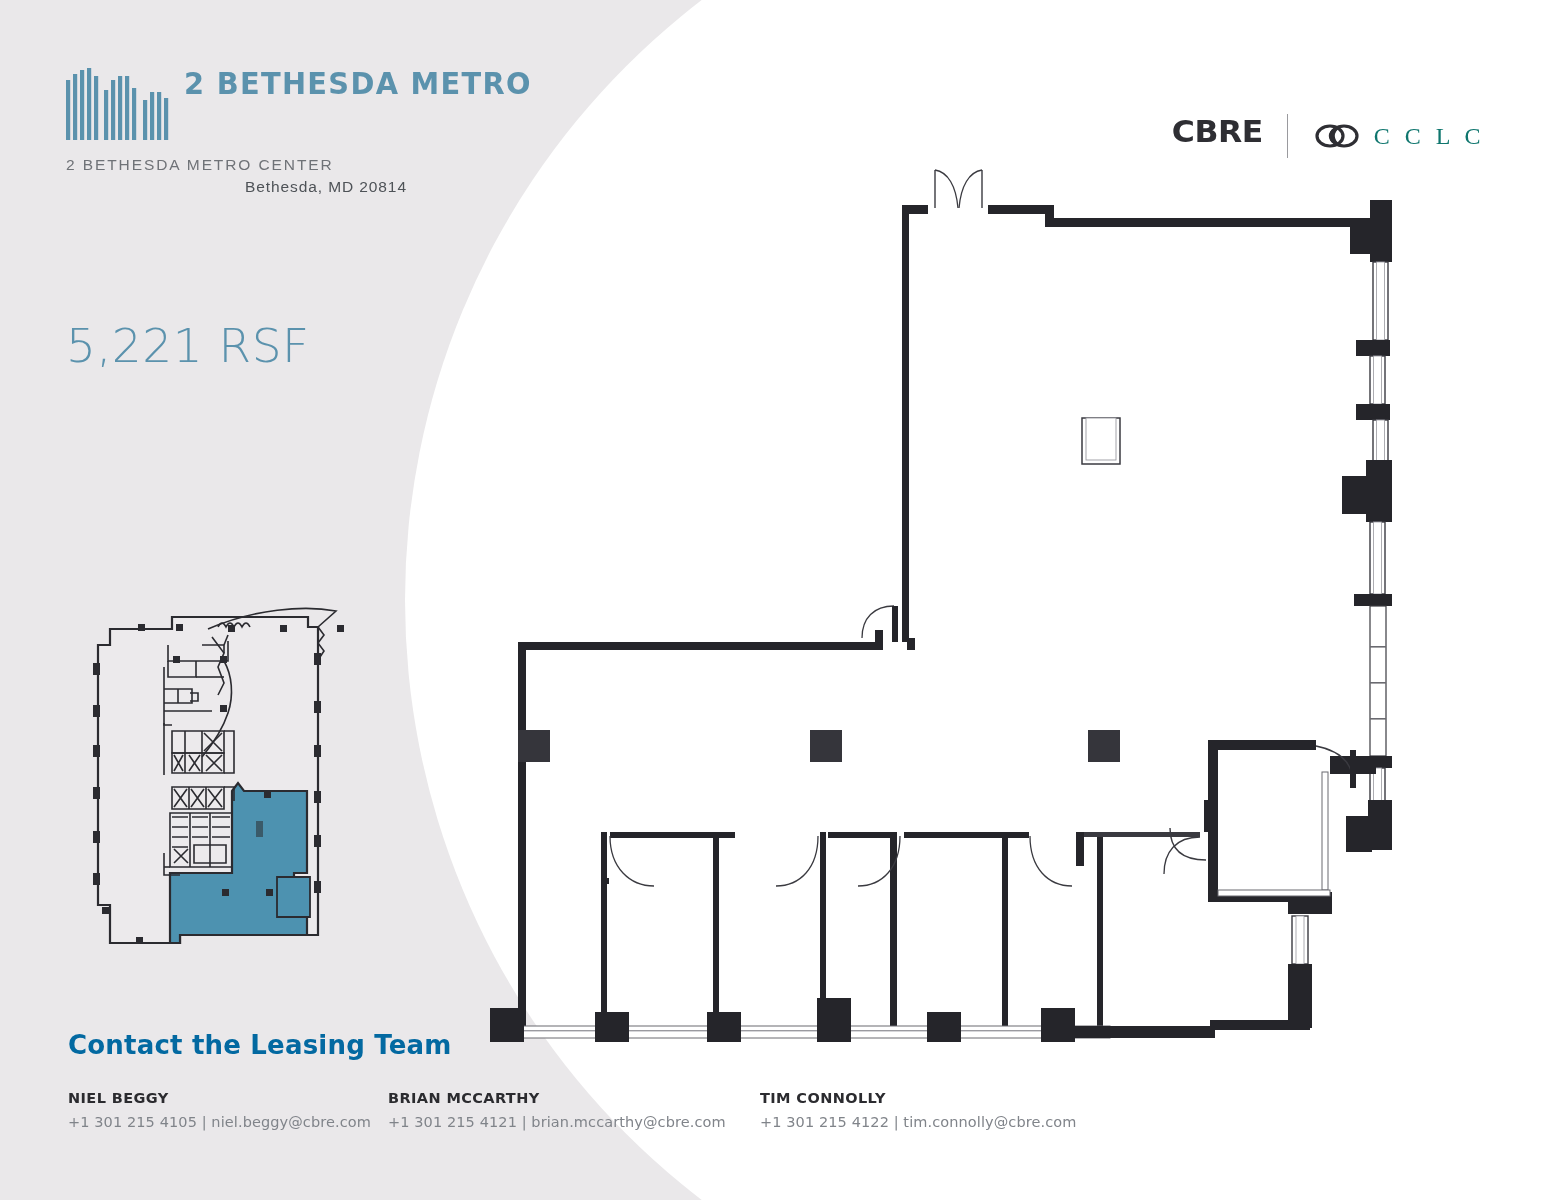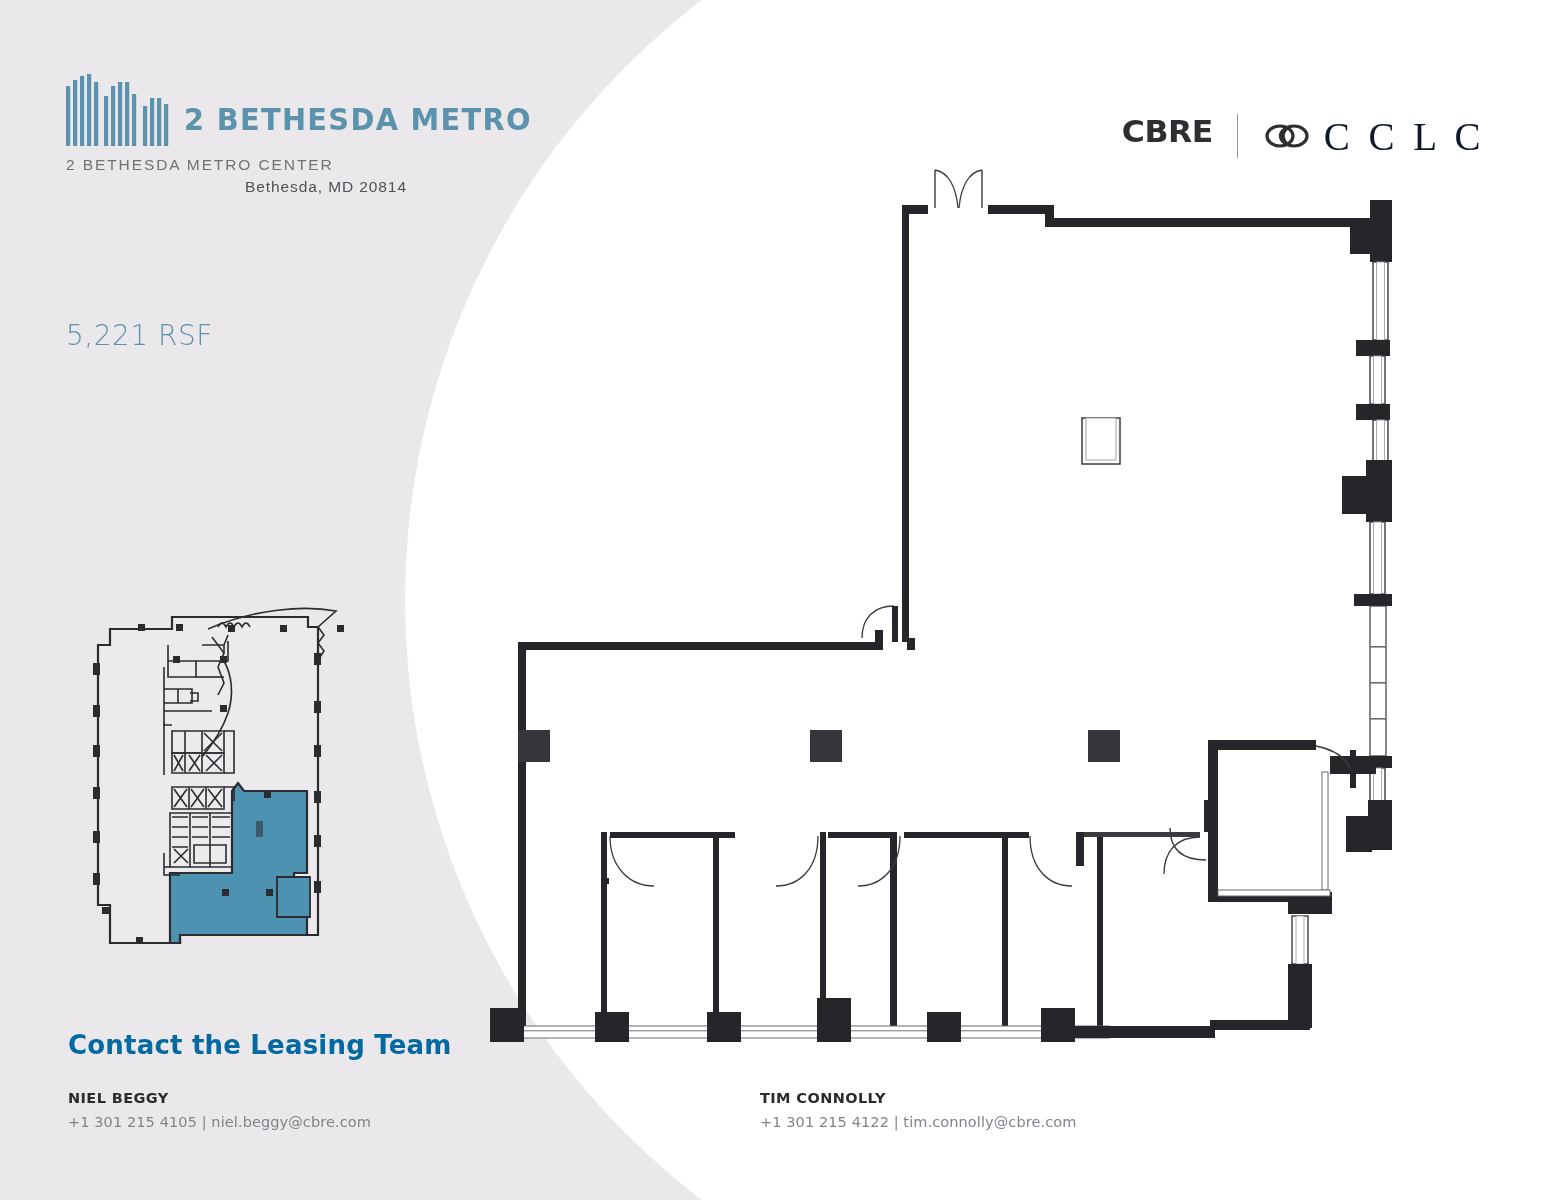--- a/index.html
+++ b/index.html
@@ -30,21 +30,20 @@
 
   
   #brand {
     position: absolute;
     left: 66px;
     top: 68px;
     width: 520px;
   }
   #brand-row {
     display: flex;
-    align-items: flex-end;
     height: 78px;
   }
   #logo-bars {
     display: block;
   }
   #brand-title {
     font-size: 31px;
     font-weight: bold;
     letter-spacing: 1.4px;
     color: #5b92ad;
@@ -80,21 +79,21 @@
     font-size: 52px;
     font-weight: bold;
     letter-spacing: 2px;
     color: #2b2b2f;
     line-height: 1;
   }
   #suite-rsf {
     position: absolute;
     left: 66px;
     top: 322px;
-    font-size: 28px;
+    font-size: 47px;
     color: #5b92ad;
     letter-spacing: 0.5px;
     line-height: 1;
     font-family: "DejaVu Sans", sans-serif;
     font-weight: 300;
   }
 
   
   #agency-logos {
     position: absolute;
@@ -117,23 +116,23 @@
     background: #9a9a9e;
     margin: 0 26px;
   }
   #cclc-group {
     display: flex;
     align-items: center;
   }
   #cclc-rings { display: block; margin-right: 14px; }
   #cclc-text {
     font-family: "Liberation Serif", serif;
-    font-size: 39px;
+    font-size: 24px;
     letter-spacing: 4.5px;
-    color: #0f172a;
+    color: #0f766e;
   }
 
   
   #keyplan {
     position: absolute;
     left: 72px;
     top: 605px;
   }
 
   
@@ -313,20 +312,24 @@
       <path d="M146 22 q4 -8 8 0 q4 -8 8 0 q4 -8 8 0 q4 -8 8 0"></path>
     </g>
   </svg>
 
   <div id="contact-heading">Contact the Leasing Team</div>
 
   <div class="contact-card" id="contact-0">
     <div class="contact-name">NIEL BEGGY</div>
     <div class="contact-line">+1 301 215 4105 | niel.beggy@cbre.com</div>
   </div>
+  <div class="contact-card" id="contact-1">
+    <div class="contact-name">BRIAN MCCARTHY</div>
+    <div class="contact-line">+1 301 215 4121 | brian.mccarthy@cbre.com</div>
+  </div>
   <div class="contact-card" id="contact-2">
     <div class="contact-name">TIM CONNOLLY</div>
     <div class="contact-line">+1 301 215 4122 | tim.connolly@cbre.com</div>
   </div>
 
   <svg id="floorplan" width="960" height="900" viewBox="0 0 960 900">
 
     <g>
       <path d="M435 48 L435 480 L48 480 L48 872 L600 872 L600 705 L745 705 L745 760
                L905 760 L905 48 Z" fill="none"></path>

